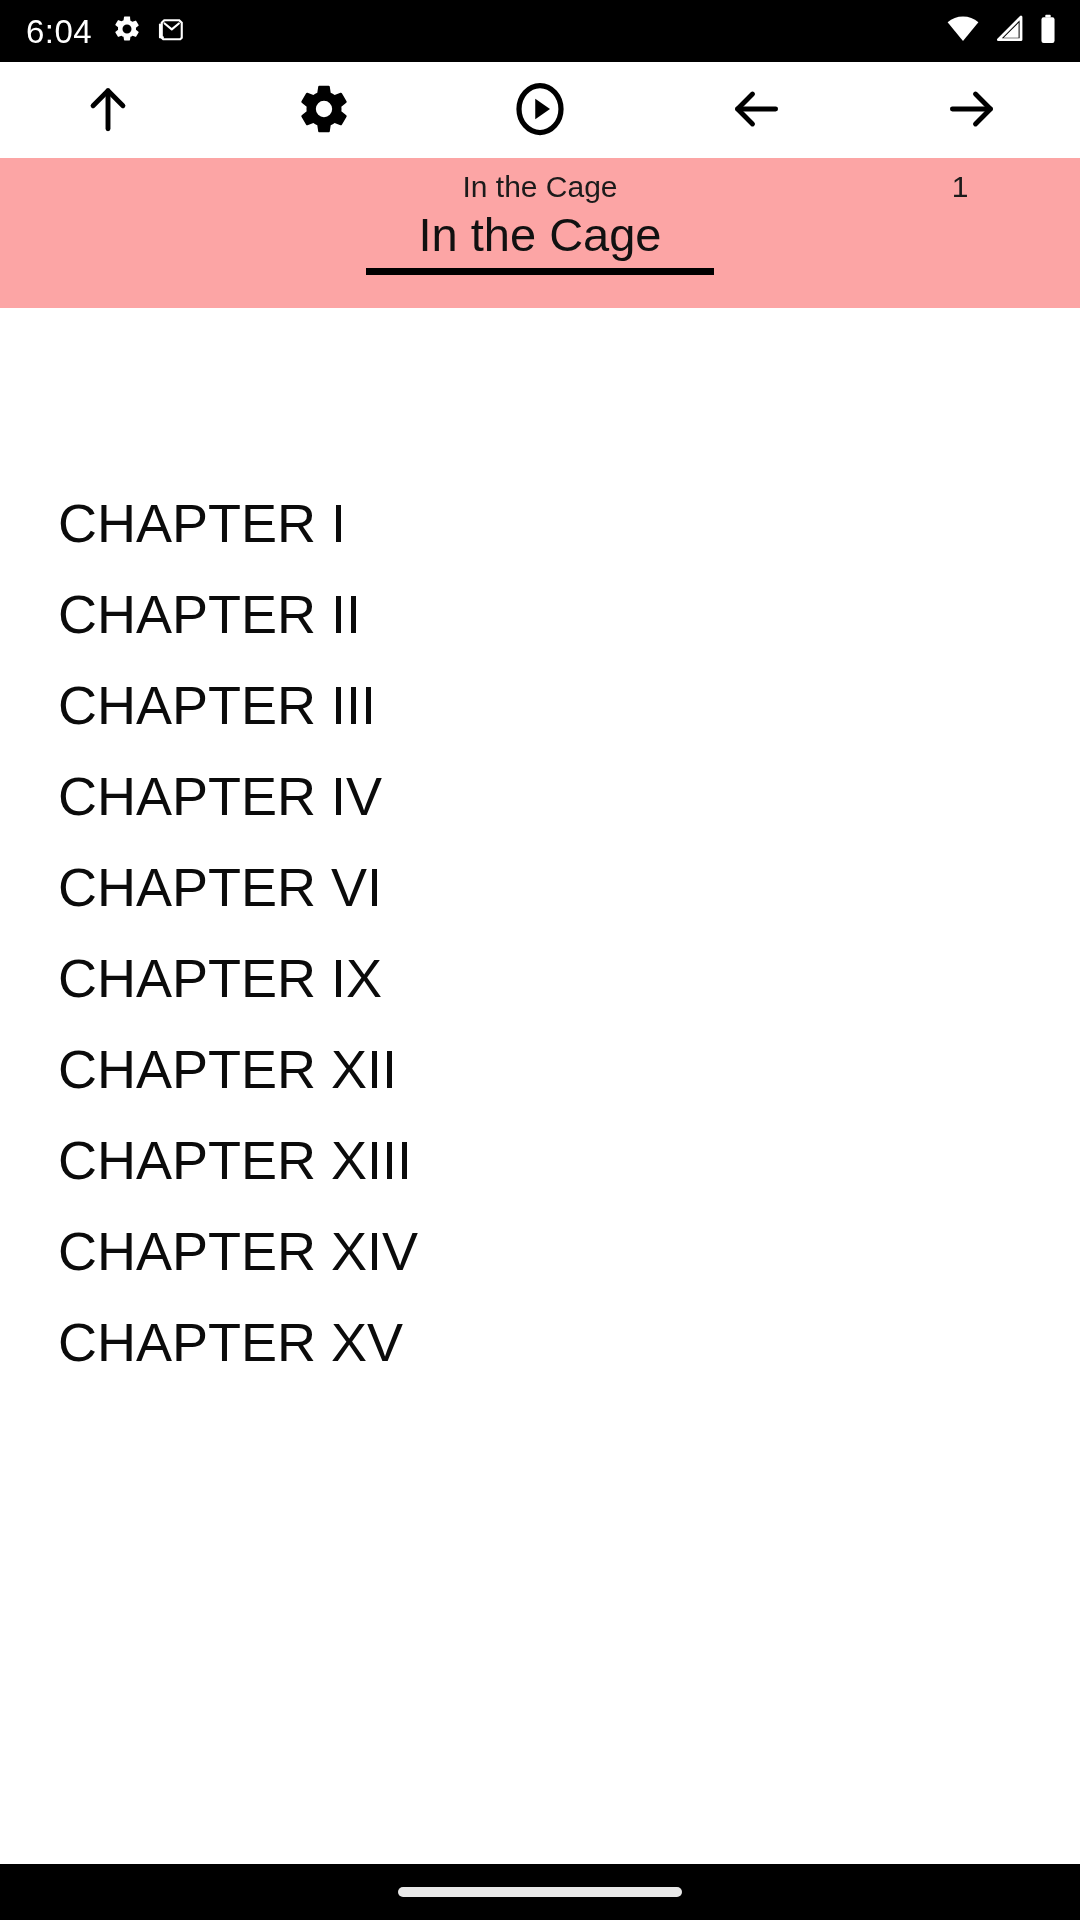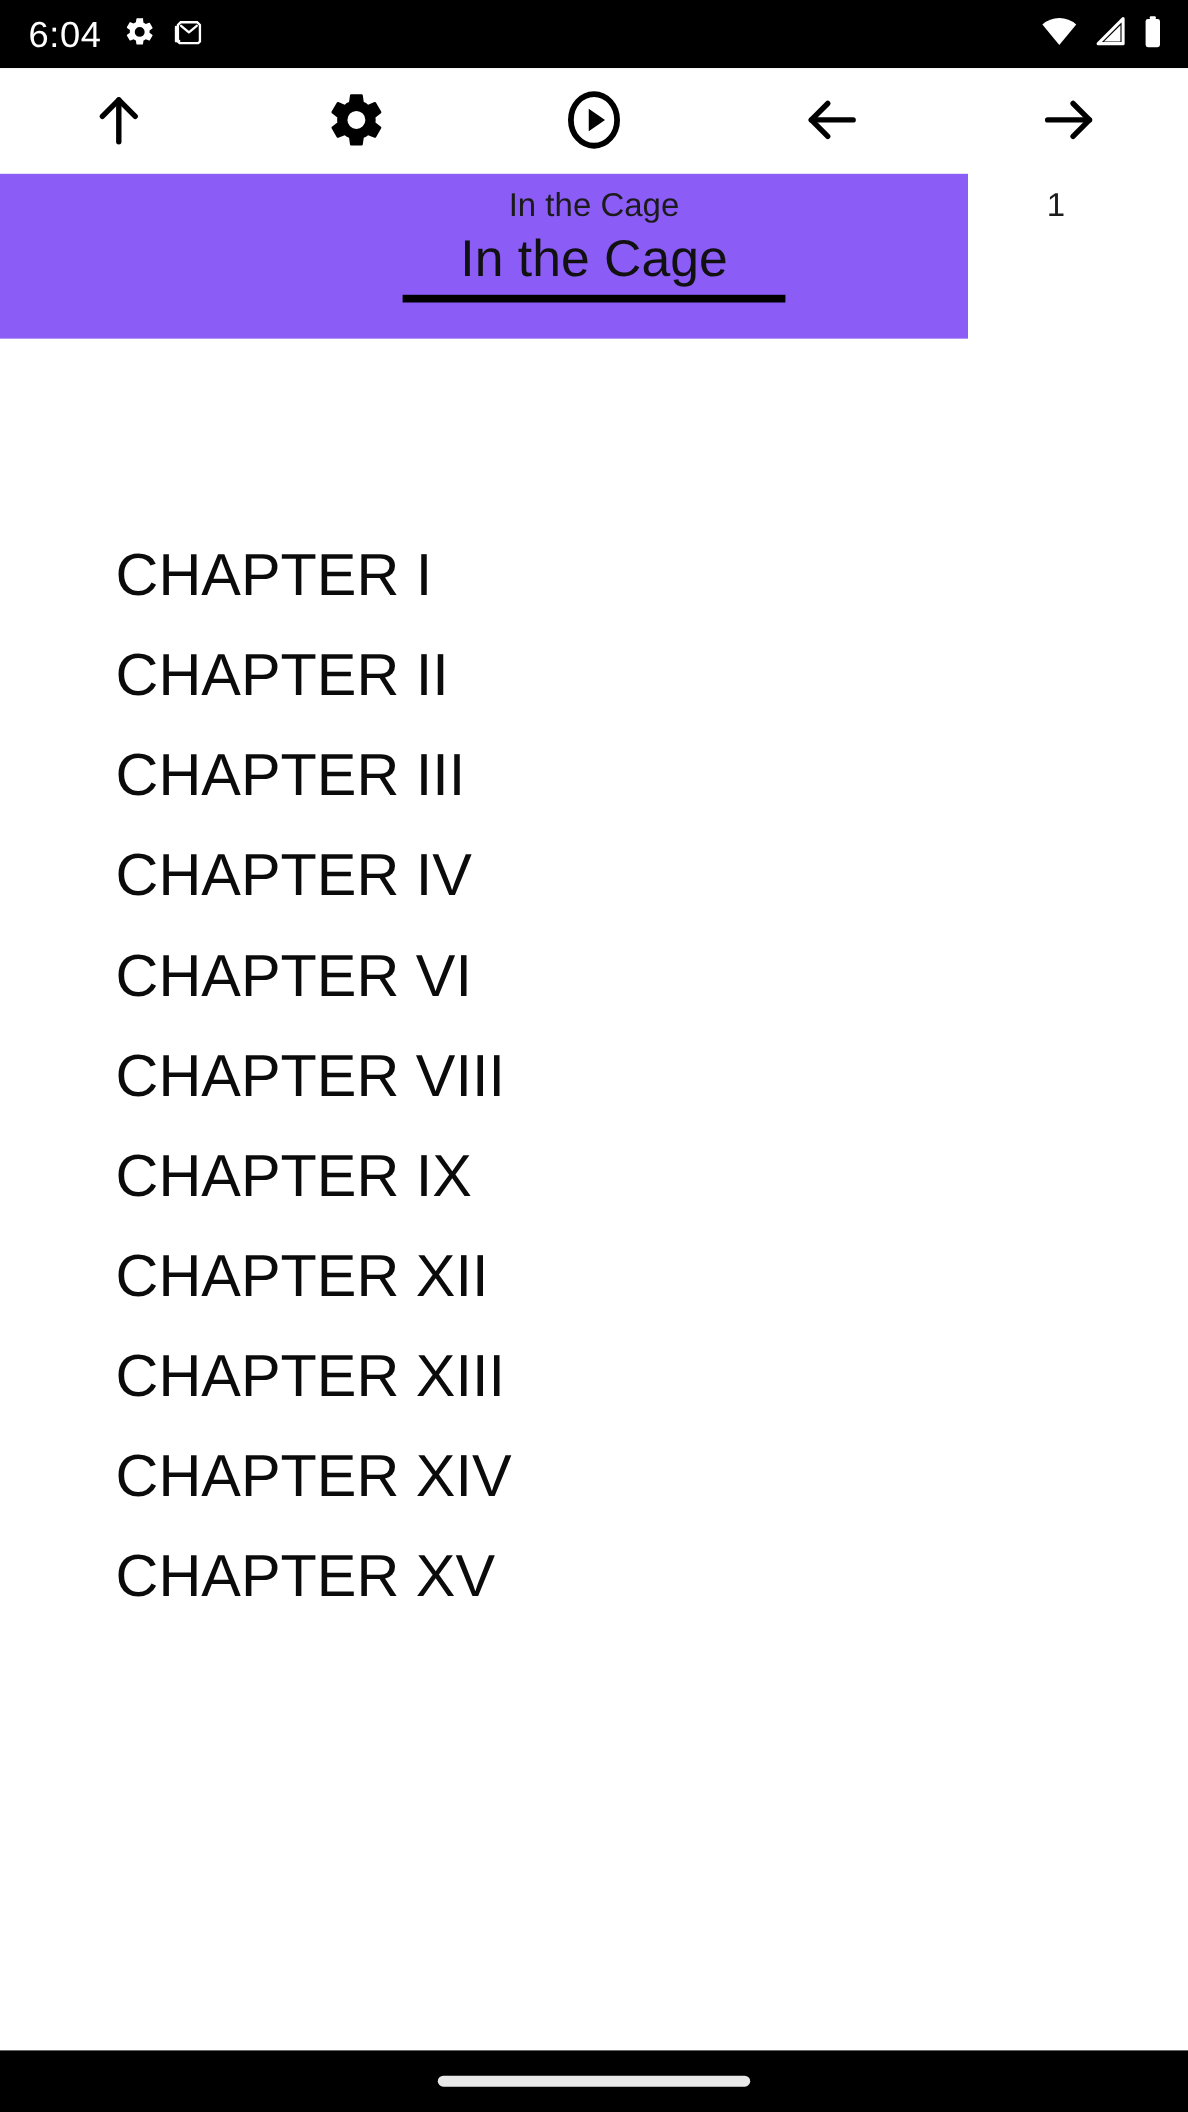--- a/index.html
+++ b/index.html
@@ -31,22 +31,22 @@
     display:flex; align-items:center;
   }
   .tb-btn {
     flex:1 1 0; height:96px;
     display:flex; align-items:center; justify-content:center;
     background:transparent; border:none; cursor:pointer;
   }
 
   
   .header-block {
-    position:absolute; top:158px; left:0; width:880px; height:150px;
-    background:#8b5cf6;
+    position:absolute; top:158px; left:0; width:1080px; height:150px;
+    background:#fca5a5;
   }
   .subtitle-row {
     position:absolute; top:0; left:0; width:1080px; height:58px;
     display:flex; align-items:center;
   }
   .subtitle {
     position:absolute; left:0; width:1080px; text-align:center;
     font-size:30px; color:#1b1b1b; line-height:58px;
   }
   .page-num {
@@ -66,21 +66,20 @@
   }
 
   
   .content {
     position:absolute; top:308px; left:0; width:1080px; height:1556px;
     background:#fff; overflow:hidden;
   }
   .toc-list {
     position:absolute; top:170px; left:0; width:960px;
     list-style:none;
-    padding-left:47px;
   }
   .toc-item {
     height:91px; line-height:91px;
     padding-left:58px;
     font-size:54px; color:#0b0b0b;
     white-space:nowrap;
     cursor:pointer;
   }
 
   
@@ -199,21 +198,20 @@
     </div>
   </div>
 
   <div class="content">
     <ul class="toc-list" id="toc-list">
         <li class="toc-item">CHAPTER I</li>
         <li class="toc-item">CHAPTER II</li>
         <li class="toc-item">CHAPTER III</li>
         <li class="toc-item">CHAPTER IV</li>
         <li class="toc-item">CHAPTER VI</li>
-        <li class="toc-item">CHAPTER VIII</li>
         <li class="toc-item">CHAPTER IX</li>
         <li class="toc-item">CHAPTER XII</li>
         <li class="toc-item">CHAPTER XIII</li>
         <li class="toc-item">CHAPTER XIV</li>
         <li class="toc-item">CHAPTER XV</li>
       </ul>
   </div>
 
   <div class="navbar">
     <div class="gesture-pill"></div>

